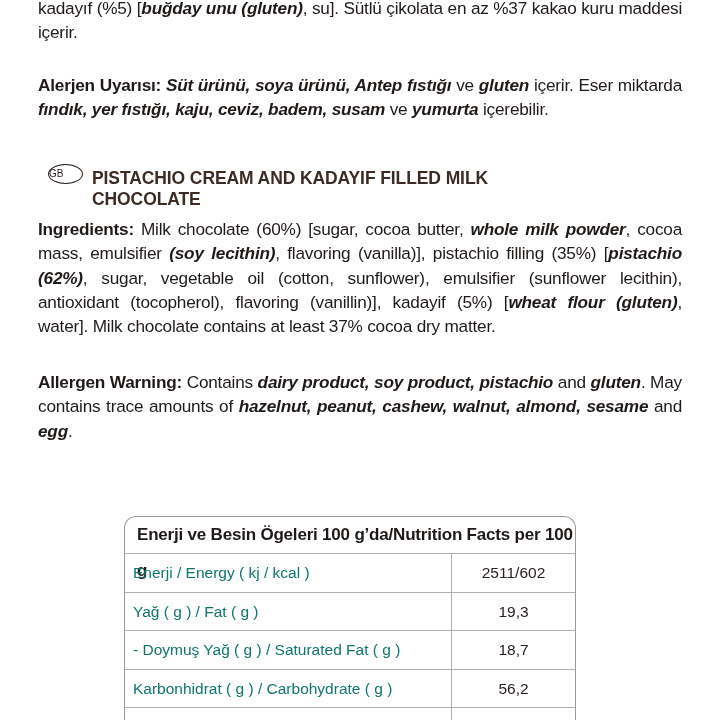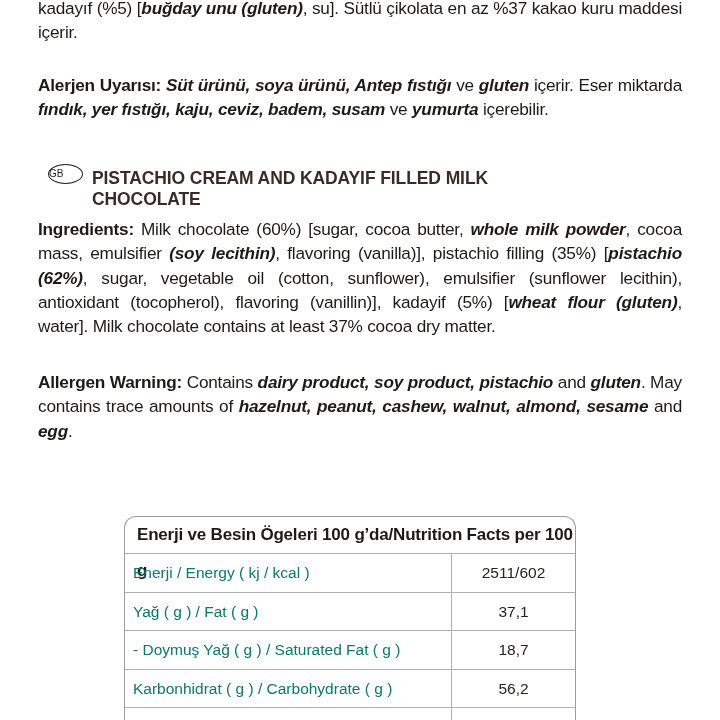--- a/index.html
+++ b/index.html
@@ -65,21 +65,21 @@
 <div class="para p4"><b class="lbl">Allergen Warning:</b><span> Contains </span><span class="em">dairy product, soy product, pistachio</span><span> and </span><span class="em">gluten</span><span>. May contains trace amounts of </span><span class="em">hazelnut, peanut, cashew, walnut, almond, sesame</span><span> and </span><span class="em">egg</span><span>.</span></div>
 
 <div class="table">
   <div class="thead">Enerji ve Besin Ögeleri 100 g’da/Nutrition Facts per 100 g</div>
   <div class="trow">
     <div class="tcell-l">Enerji / Energy ( kj / kcal )</div>
     <div class="tcell-r">2511/602</div>
   </div>
   <div class="trow">
     <div class="tcell-l">Yağ ( g ) / Fat ( g )</div>
-    <div class="tcell-r">37,1</div>
+    <div class="tcell-r">19,3</div>
   </div>
   <div class="trow">
     <div class="tcell-l">- Doymuş Yağ ( g ) / Saturated Fat ( g )</div>
     <div class="tcell-r">18,7</div>
   </div>
   <div class="trow">
     <div class="tcell-l">Karbonhidrat ( g ) / Carbohydrate ( g )</div>
     <div class="tcell-r">56,2</div>
   </div>
   <div class="trow">

